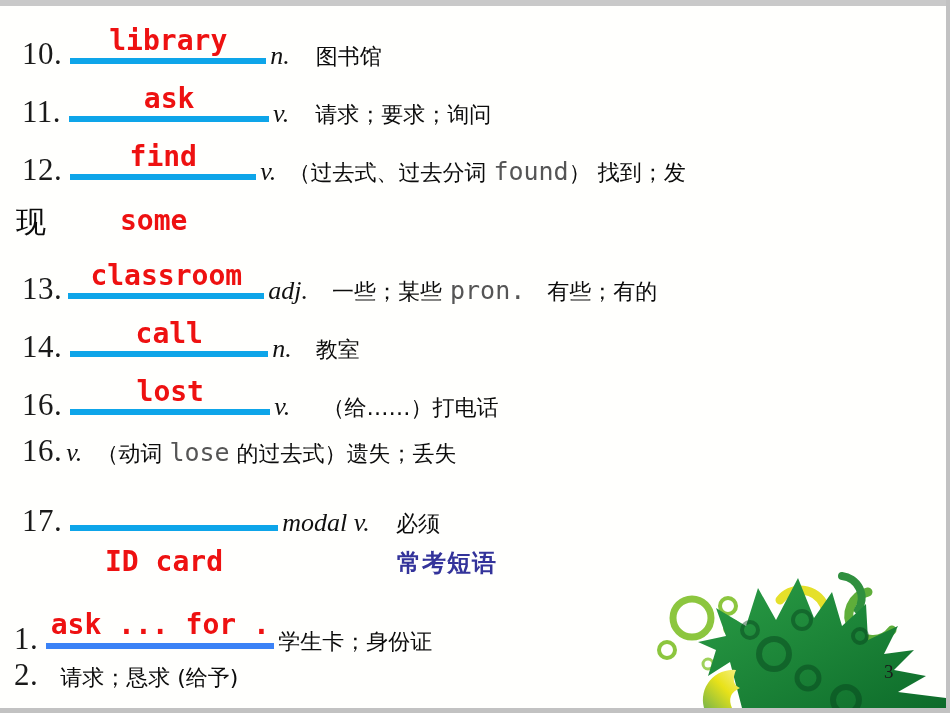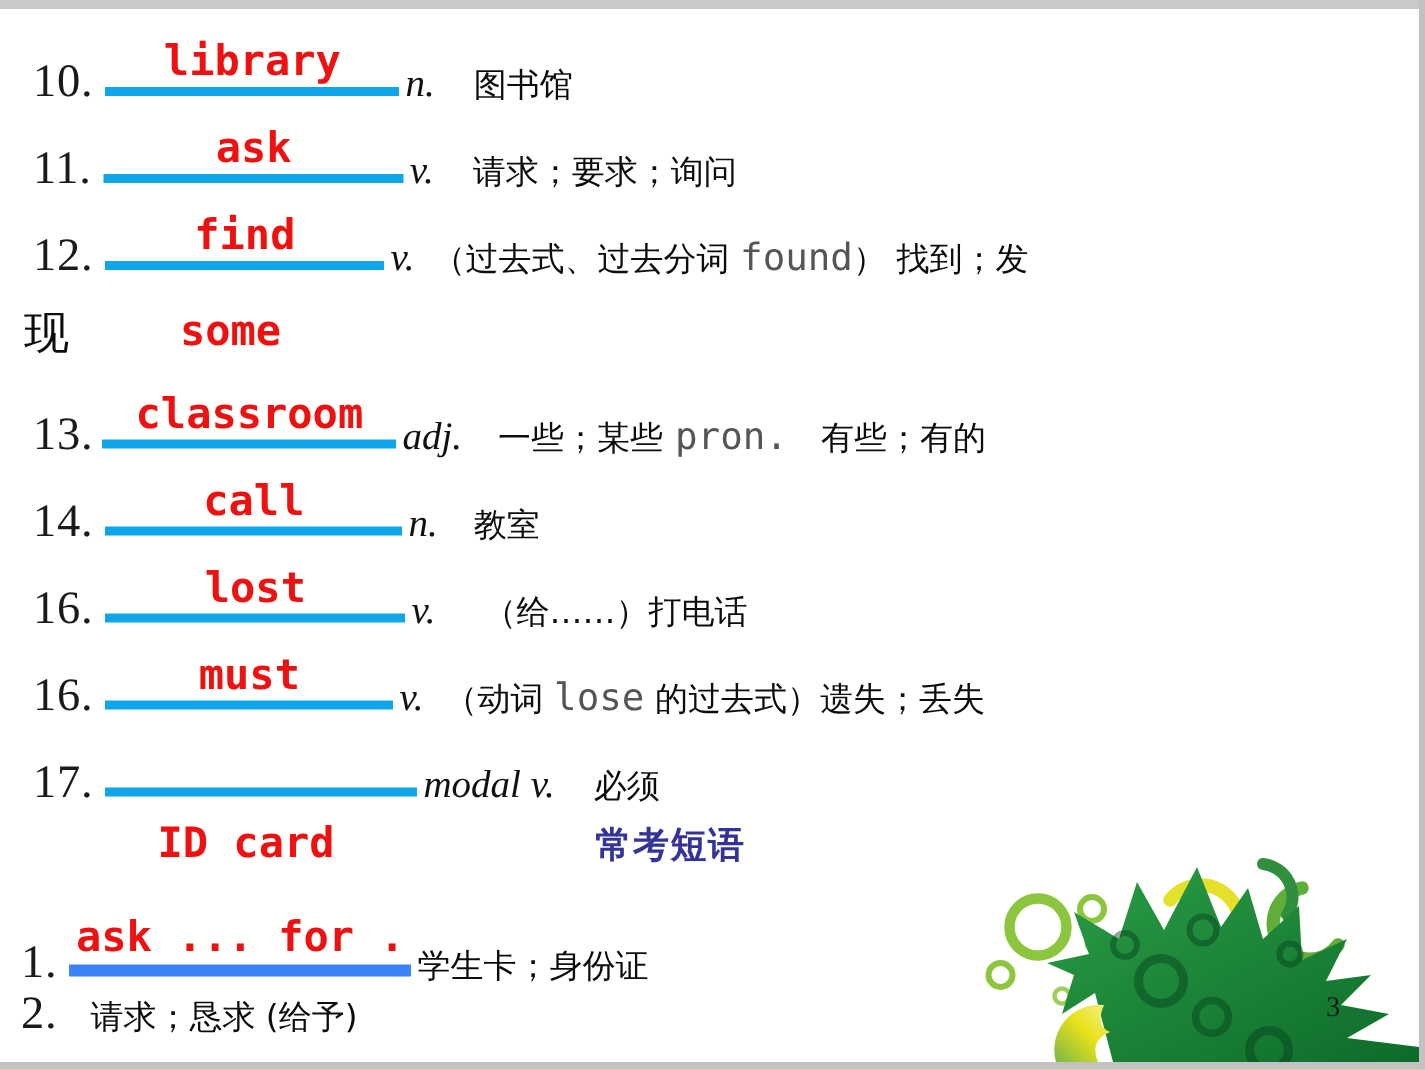--- a/index.html
+++ b/index.html
@@ -93,21 +93,21 @@
     font-family:"DejaVu Sans", sans-serif;
     font-weight:bold;
     font-size:24px;
     letter-spacing:1px;
   }
   
   .pline{position:absolute;white-space:nowrap;}
   .pblank{
     display:inline-block;
     position:relative;
-    border-bottom:8px solid #3b82f6;
+    border-bottom:6px solid #3b82f6;
     height:36px;
     vertical-align:baseline;
   }
   .pblank .ans{
     position:absolute;left:0;right:0;bottom:3px;text-align:center;
     color:#ee1111;font-family:"DejaVu Sans Mono", monospace;font-weight:bold;
     font-size:28px;line-height:30px;
   }
 
   
@@ -186,23 +186,20 @@
       <span class="num">16.</span>
       <span class="blank" style="width:200px;margin-left:4px;">
         <span class="ans">lost</span>
       </span>
       <span class="pos">v.</span>
       <span class="cn" style="margin-left:28px;">（给……）打电话</span>
     </div>
 
     <div class="vline" style="left:22px;top:427px;">
       <span class="num">16.</span>
-      <span class="blank" style="width:192px;margin-left:4px;">
-        <span class="ans">must</span>
-      </span>
       <span class="pos">v.</span>
       <span class="cn" style="margin-left:10px;">（动词 </span><span class="en-inline">lose</span><span class="cn"> 的过去式）遗失；丢失</span>
     </div>
 
     <div class="vline" style="left:22px;top:485px;">
       <span class="num">17.</span>
       <span class="blank" style="width:208px;margin-left:4px;">
         <span class="ans"></span>
       </span>
       <span class="pos">modal v.</span>

